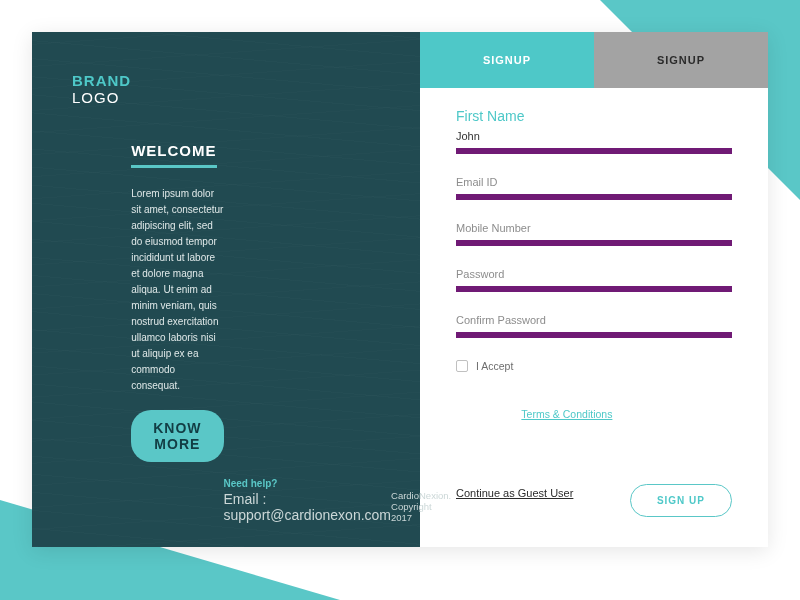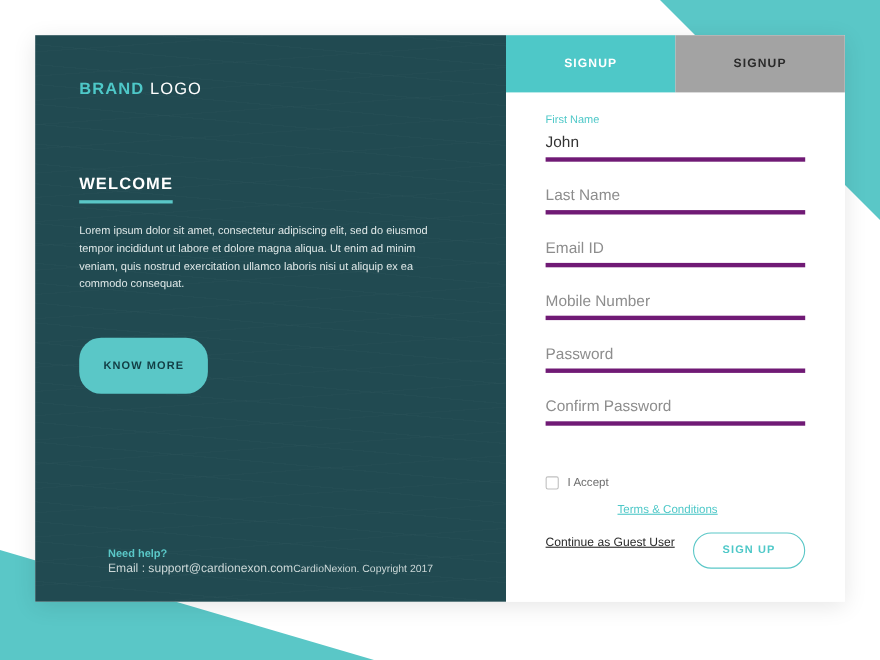--- a/index.html
+++ b/index.html
@@ -27,65 +27,65 @@
     top: 32px; left: 32px;
     width: 736px; height: 515px;
     display: flex;
     box-shadow: 0 4px 20px rgba(0,0,0,0.1);
     z-index: 1;
     background: #fff;
   }
 
   
   .left {
-    width: 428px;
+    width: 388px;
     background: #214a51;
     background-image:
       repeating-linear-gradient(5deg, rgba(255,255,255,0.015) 0px, rgba(255,255,255,0.015) 1px, transparent 1px, transparent 18px),
       repeating-linear-gradient(-4deg, rgba(255,255,255,0.012) 0px, rgba(255,255,255,0.012) 1px, transparent 1px, transparent 22px);
     color: #fff;
     padding: 40px 40px 24px 40px;
     position: relative;
     display: flex;
-    flex-direction: column;
+    flex-direction: row;
   }
   .brand { font-size: 15px; letter-spacing: 1px; font-weight: 700; color: #4ec8c8; }
   .brand .thin { color: #ffffff; font-weight: 400; }
   .welcome-block { margin-top: 70px; }
   .welcome {
     font-size: 15px; font-weight: 700; letter-spacing: 1px;
     display: inline-block; padding-bottom: 6px;
     border-bottom: 3px solid #5ac7c7;
   }
   .descr {
     margin-top: 18px;
     font-size: 10px; line-height: 1.6; color: #dfe8e8;
     max-width: 340px;
   }
   .know-more {
-    margin-top: 40px;
+    margin-top: 16px;
     display: inline-block;
     background: #5ac7c7;
     color: #123d44;
-    font-size: 10px; font-weight: 700; letter-spacing: 1px;
-    padding: 20px 22px;
+    font-size: 14px; font-weight: 700; letter-spacing: 1px;
+    padding: 10px 22px;
     border-radius: 20px;
     border: none;
     cursor: pointer;
     width: fit-content;
   }
   .footer {
     margin-top: auto;
     display: flex;
     justify-content: center;
     align-items: flex-end;
     font-size: 10px;
   }
   .help-label { color: #5ac7c7; font-weight: 600; font-size: 10px; }
-  .help-email { color: #cbd7d7; margin-top: 2px; font-size: 11px; }
+  .help-email { color: #cbd7d7; margin-top: 2px; font-size: 14px; }
   .copyright { color: #cbd7d7; font-size: 9.5px; }
 
   
   .right {
     flex: 1;
     background: #fff;
     display: flex;
     flex-direction: column;
   }
   .tabs { display: flex; height: 56px; }
@@ -98,31 +98,31 @@
   .tab-signup { background: #a3a3a3; color: #2b2b2b; }
 
   .form {
     padding: 20px 36px 0 36px;
     flex: 1;
     display: flex;
     flex-direction: column;
   }
   .field { margin-bottom: 18px; position: relative; }
   .field-label {
-    font-size: 10px; color: #4ec8c8; display: block; margin-bottom: 2px;
+    font-size: 14px; color: #4ec8c8; display: block; margin-bottom: 2px;
   }
   .field input {
-    width: 100%; border: none; border-bottom: 4px solid #701a75;
-    padding: 4px 0 6px 0; font-size: 14px; outline: none;
+    width: 100%; border: none; border-bottom: 6px solid #701a75;
+    padding: 4px 0 6px 0; font-size: 11px; outline: none;
     background: transparent; color: #333;
   }
   .field input::placeholder { color: #8d8d8d; }
 
   .terms-row {
-    display: flex; align-items: center; gap: 8px;
+    display: flex; gap: 8px;
     font-size: 10.5px; color: #6d6d6d; margin-top: 4px;
   }
   .chk {
     width: 12px; height: 12px; border: 1px solid #c0c0c0; border-radius: 2px;
     cursor: pointer; flex-shrink: 0;
   }
   .terms-link { color: #4ec8c8; text-decoration: underline; cursor: pointer; margin-top: 48px; }
 
   .bottom-row {
     margin-top: auto;
@@ -173,23 +173,20 @@
       <div class="tab tab-signup">SIGNUP</div>
     </div>
 
     <div class="form">
 
       <div class="field">
         <label class="field-label">First Name</label>
         <input type="text" value="John" style="">
       </div>
 
-      <div class="field">
-        <input type="text" placeholder="Last Name" style="">
-      </div>
 
       <div class="field">
         <input type="text" placeholder="Email ID" style="">
       </div>
 
       <div class="field">
         <input type="text" placeholder="Mobile Number" style="">
       </div>
 
       <div class="field">

